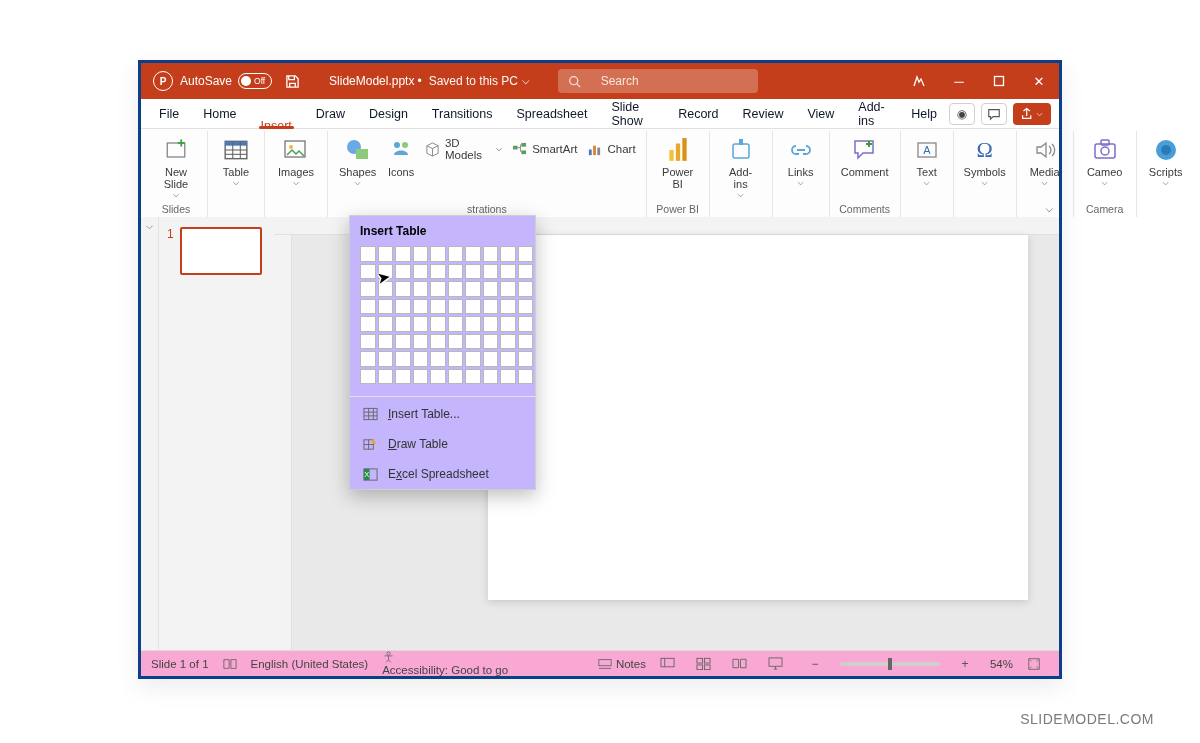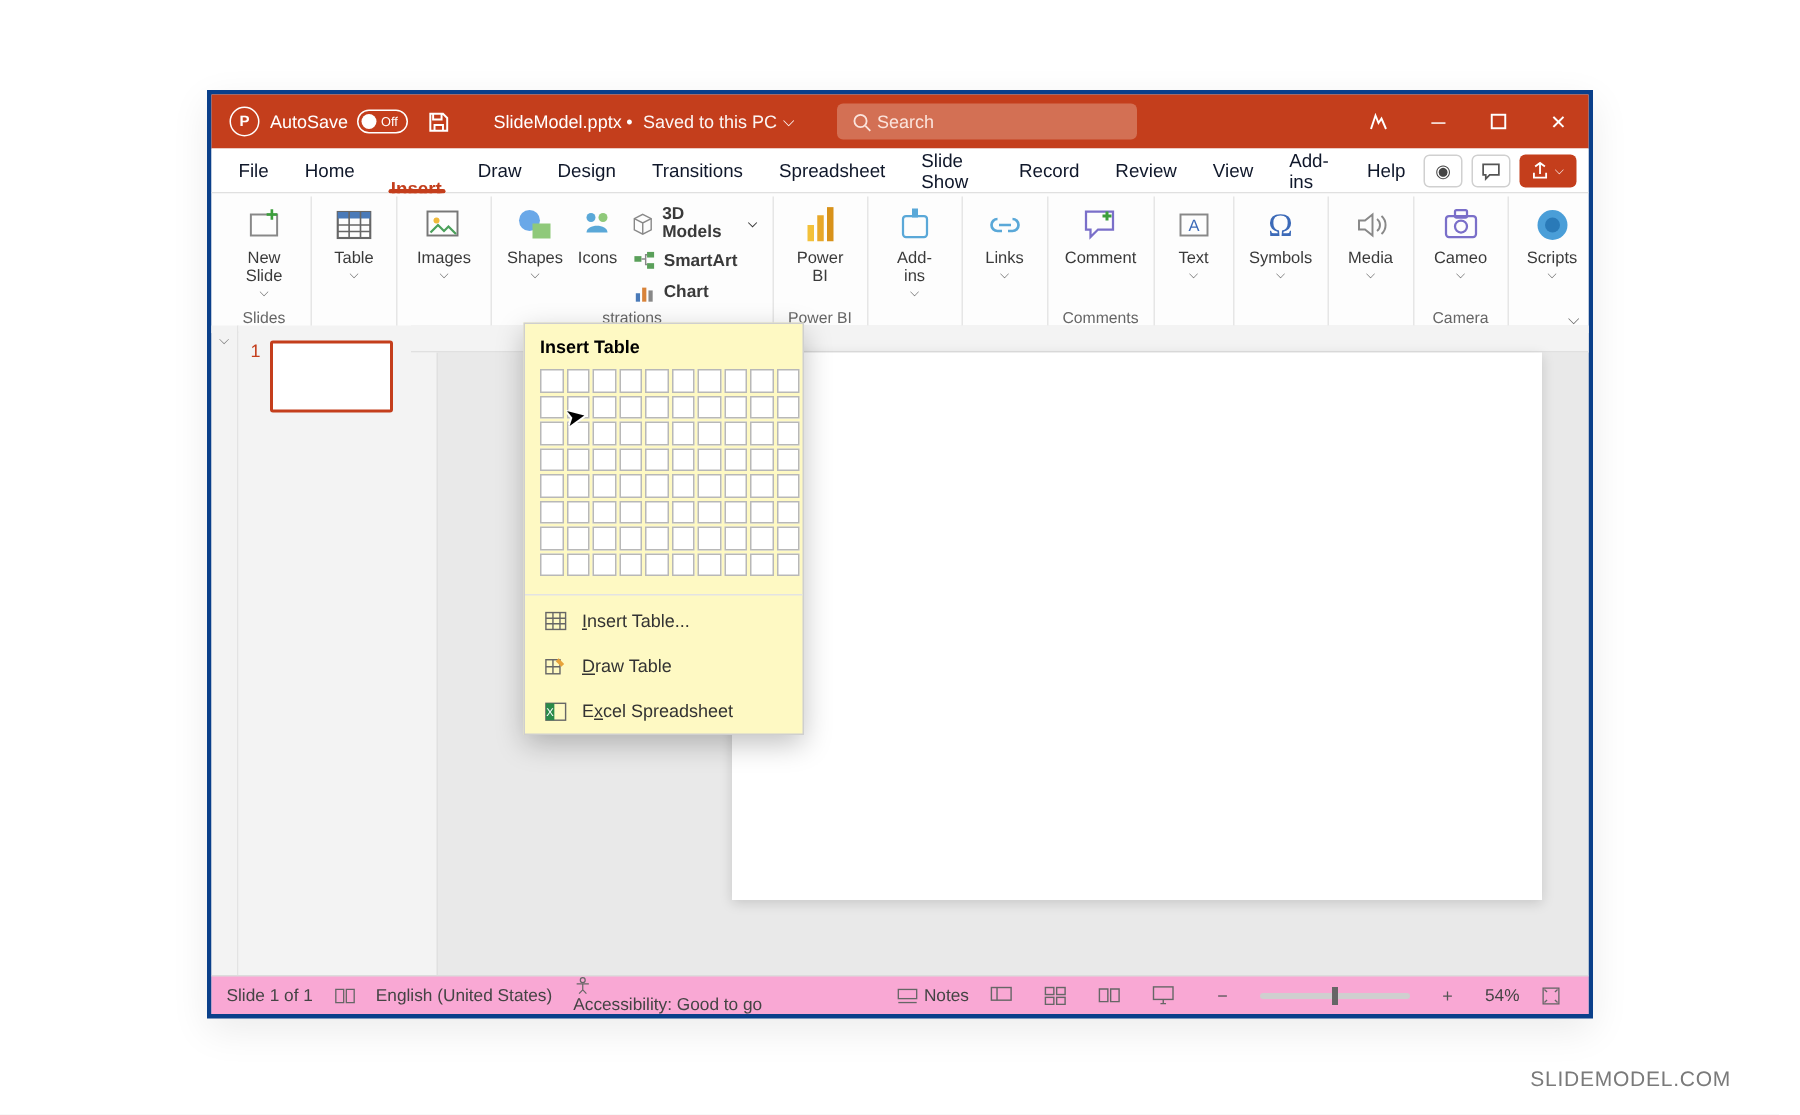--- a/index.html
+++ b/index.html
@@ -9,27 +9,27 @@
   .titlebar { height:36px; background:#c43e1c; display:flex; align-items:center; color:#fff; font-size:12px; }
   .titlebar .plogo { width:20px; height:20px; border:1.5px solid #fff; border-radius:50%; margin:0 7px 0 12px; display:flex; align-items:center; justify-content:center; font-size:10px; font-weight:bold; }
   .autosave-toggle { display:inline-flex; align-items:center; margin:0 6px; }
   .toggle { width:34px; height:16px; border:1.3px solid #fff; border-radius:10px; display:inline-flex; align-items:center; padding:1px; position:relative; }
   .toggle .knob { width:10px; height:10px; border-radius:50%; background:#fff; margin-left:1px; }
   .toggle .off { font-size:8.5px; margin-left:3px; }
   .tb-icon { width:28px; display:flex; justify-content:center; align-items:center; font-size:14px; }
   .filenm { margin-left:23px; }
   .saved { margin-left:4px; opacity:.95; }
   .chev { margin-left:4px; font-size:10px; }
-  .searchbox { margin-left:28px; width:200px; height:24px; background:#d37054; border-radius:4px; display:flex; align-items:center; color:#fbe4dc; font-size:12px; padding:0 10px; gap:4px; }
+  .searchbox { margin-left:28px; width:200px; height:24px; background:#d37054; border-radius:4px; display:flex; align-items:center; color:#fbe4dc; font-size:12px; padding:0 10px; gap:20px; }
   .winbtns { margin-left:auto; display:flex; }
   .winbtns div { width:40px; height:36px; display:flex; align-items:center; justify-content:center; font-size:13px; }
   
   .ribbon-tabs { height:30px; background:#fff; display:flex; align-items:stretch; border-bottom:1px solid #e0e0e0; padding-left:6px; }
   .ribbon-tabs .tab { padding:0 12px; font-size:12.5px; color:#0f172a; display:flex; align-items:center; cursor:default; }
-  .ribbon-tabs .tab.active { color:#c43e1c; font-weight:700; position:relative;margin-top:24px; }
+  .ribbon-tabs .tab.active { color:#c43e1c; font-weight:400; position:relative;margin-top:24px; }
   .ribbon-tabs .tab.active::after { content:""; position:absolute; left:10px; right:10px; bottom:-1px; height:3px; background:#c43e1c; border-radius:2px; }
   .ribbon-tabs .right { margin-left:auto; display:flex; align-items:center; gap:6px; padding-right:8px; }
   .right .smbtn { border:1px solid #d0d0d0; border-radius:4px; height:22px; width:26px; display:flex; align-items:center; justify-content:center; font-size:12px; color:#444; }
   .right .share { background:#c43e1c; border:none; color:#fff; width:38px; display:flex; align-items:center; justify-content:center; gap:2px; }
   
   .ribbon { background:#fdfdfd; display:flex; align-items:stretch; position:relative; border-bottom:1px solid #d6d6d6; padding:2px 4px 0 4px; }
   .group { display:flex; flex-direction:column; align-items:stretch; border-right:1px solid #e6e6e6; }
   .group .body { display:flex; align-items:flex-start; padding:2px 6px 2px 6px; flex:1; }
   .group .label { font-size:10.5px; color:#666; text-align:center; padding-bottom:3px; line-height:1; }
   .bigbtn { display:flex; flex-direction:column; align-items:center; width:50px; padding:2px 0; font-size:11px; color:#3a3a3a; gap:1px; line-height:1.1; text-align:center; }
@@ -43,21 +43,21 @@
   .outline-bar { width:18px; background:#f3f3f3; border-right:1px solid #e3e3e3; display:flex; align-items:flex-start; justify-content:center; padding-top:4px; font-size:9px; color:#777; }
   .thumbs { width:115px; background:#f3f3f3; padding:10px 8px; }
   .thumb-wrap { display:flex; gap:6px; }
   .thumb-num { font-size:12px; color:#c43e1c; }
   .thumb { width:82px; height:48px; background:#fff; border:2px solid #c43e1c; border-radius:2px; }
   .editor { flex:1; background:#e9e9e9; display:flex; position:relative; }
   .ruler { height:18px; background:#f3f3f3; border-bottom:1px solid #e0e0e0; position:absolute; left:0; right:0; top:0; }
   .vruler { width:18px; top:18px; bottom:0; left:0; position:absolute; background:#f3f3f3; border-right:1px solid #e0e0e0; }
   .slide { position:absolute; left:214px; top:18px; width:540px; height:365px; background:#fff; box-shadow:0 2px 8px rgba(0,0,0,.15); }
   
-  .dropdown { position:absolute; left:208px; top:152px; width:187px; background:#fef9c3; border:1px solid #cfcfcf; box-shadow:0 6px 18px rgba(0,0,0,.25); z-index:50; }
+  .dropdown { position:absolute; left:208px; top:152px; width:187px; background:#c4b5fd; border:1px solid #cfcfcf; box-shadow:0 6px 18px rgba(0,0,0,.25); z-index:50; }
   .dropdown .hdr { font-size:12px; font-weight:600; padding:8px 10px 2px 10px; }
   .gridwrap { padding:6px 10px 10px 10px; }
   .tgrid { display:grid; grid-template-columns:repeat(10,15.5px); grid-auto-rows:15.5px; gap:2px; }
   .tgrid div { border:1px solid #b8b8b8; background:#fff; }
   .sep { height:1px; background:#e3e3e3; margin:2px 0; }
   .mitem { display:flex; align-items:center; gap:10px; font-size:12px; padding:7px 12px; color:#333; }
   .mitem .mi-ic { width:16px; height:16px; display:flex; align-items:center; justify-content:center; }
   .underline-letter { text-decoration:underline; }
   
   .statusbar { position:absolute; left:0; right:0; bottom:0; height:26px; background:#f9a8d4; border-top:1px solid #dcdcdc; display:flex; align-items:center; font-size:11.5px; color:#444; padding:0 10px; gap:14px; }
@@ -216,21 +216,21 @@
         <div class="bigbtn" style="width:42px;">
             <div class="ic">
               <svg width="26" height="26" viewBox="0 0 26 26">
                 <path d="M6 18c0-6 14-6 14 0" fill="#5aa8d8"></path>
                 <circle cx="9" cy="8" r="3" fill="#5aa8d8"></circle>
                 <circle cx="17" cy="8" r="3" fill="#8fc97a"></circle>
               </svg>
             </div>
             <span>Icons</span>
           </div>
-        <div style="display:flex;flex-direction:column;gap:1px;padding-top:2px;font-weight:bold;">
+        <div style="display:flex;gap:1px;padding-top:2px;">
           <div class="smitem">
               <div class="ic">
                 <svg width="15" height="15" viewBox="0 0 16 16">
                   <path d="M8 1l6 3v8l-6 3-6-3V4z" fill="none" stroke="#888"></path>
                   <path d="M2 4l6 3 6-3M8 7v8" stroke="#888" fill="none"></path>
                 </svg>
               </div>
               <span>3D Models</span>
               <span style="font-size:8px;margin-left:3px;">⌵</span>
             </div>

